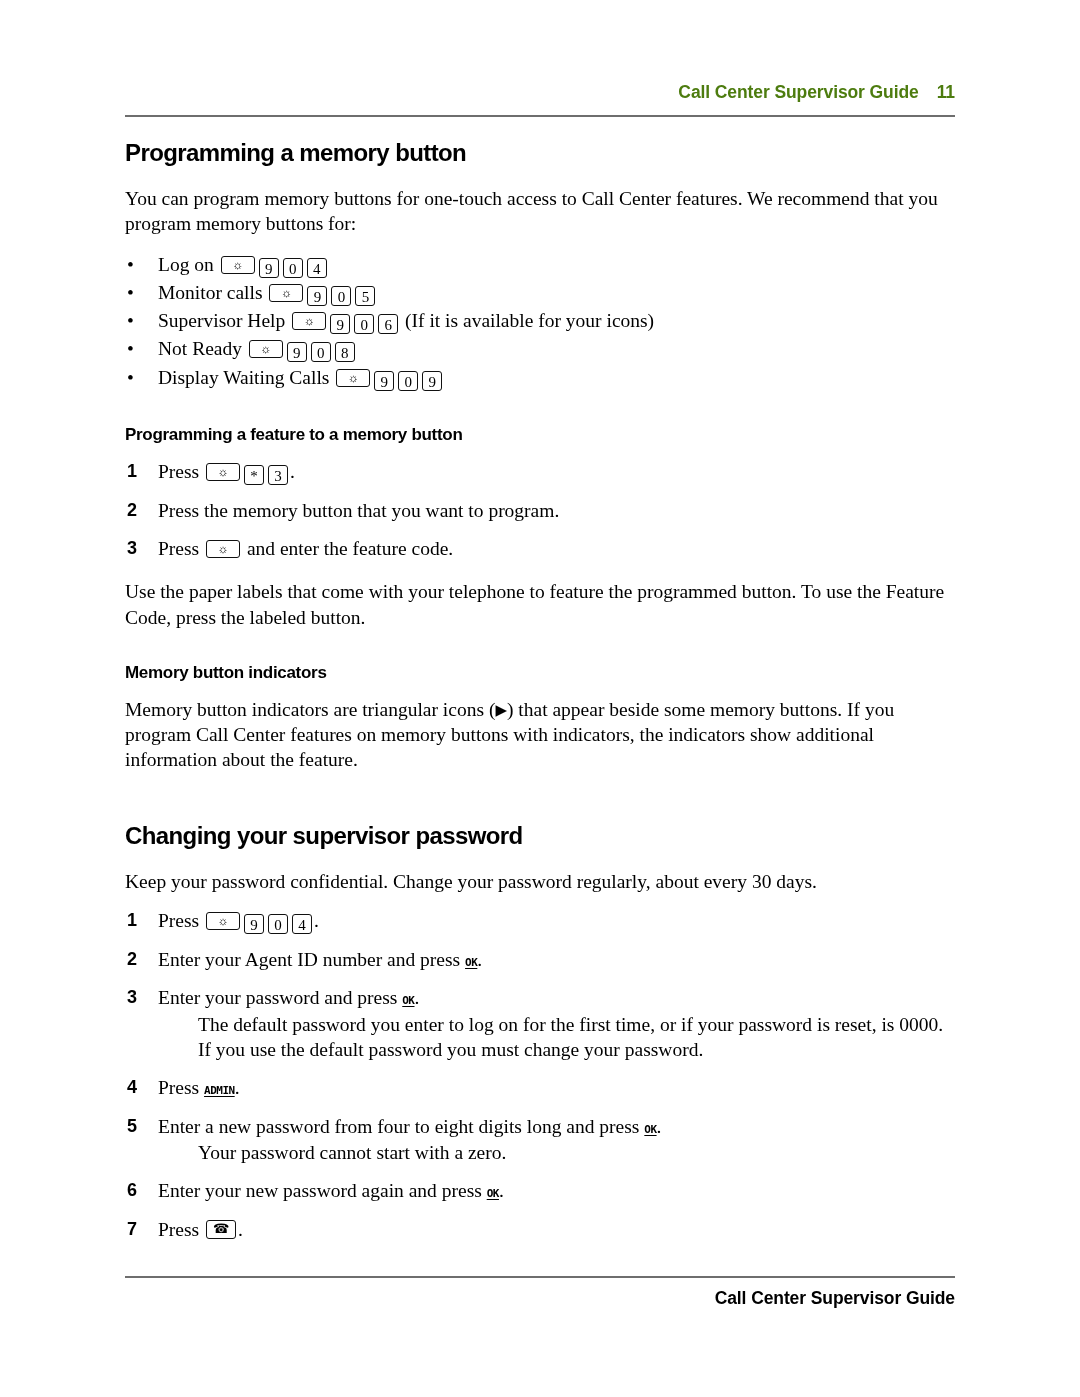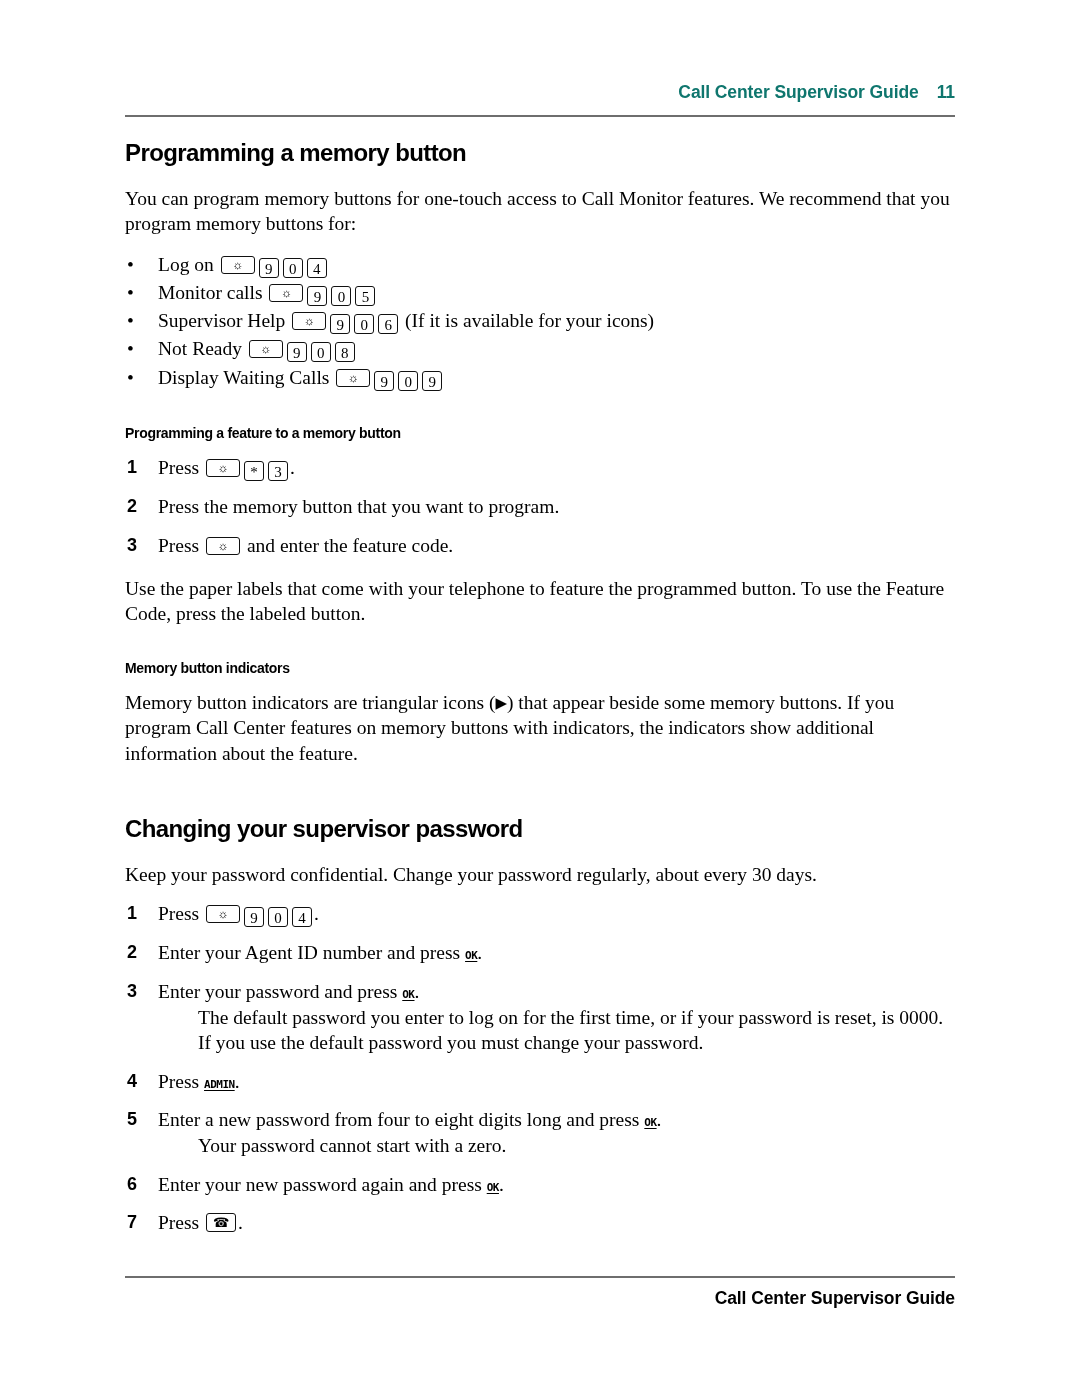--- a/index.html
+++ b/index.html
@@ -21,21 +21,21 @@
   .header {
     position: absolute;
     left: 125px;
     top: 82px;
     width: 830px;
     text-align: right;
     font-family: "Liberation Sans", "DejaVu Sans", sans-serif;
     font-size: 17.5px;
     font-weight: bold;
     letter-spacing: -0.1px;
-    color: #0f766e;
+    color: #4d7c0f;
     white-space: nowrap;
   }
   .header .pgnum {
     display: inline-block;
     margin-left: 18px;
     font-weight: bold;
   }
   .rule {
     position: absolute;
     left: 125px;
@@ -73,21 +73,21 @@
     font-size: 24px;
     font-weight: bold;
     letter-spacing: -0.6px;
     margin: 0 0 20px 0;
     line-height: 1.08;
   }
   h1.doc-h1.second { margin-top: 50px; }
 
   h2.doc-h2 {
     font-family: "Liberation Sans", "DejaVu Sans", sans-serif;
-    font-size: 14px;
+    font-size: 17px;
     font-weight: bold;
     letter-spacing: -0.3px;
     margin: 34px 0 14px 0;
     line-height: 1.1;
   }
 
   p.body {
     font-size: 19.5px;
     line-height: 1.30;
     margin: 0 0 14px 0;
@@ -212,21 +212,21 @@
 
   <div class="header">
     <span>Call Center Supervisor Guide</span><span class="pgnum">11</span>
   </div>
   <div class="rule top"></div>
 
   <div class="content">
 
     <h1 class="doc-h1">Programming a memory button</h1>
 
-    <p class="body">You can program memory buttons for one-touch access to Call Monitor features. We recommend that you program memory buttons for:</p>
+    <p class="body">You can program memory buttons for one-touch access to Call Center features. We recommend that you program memory buttons for:</p>
 
     <ul class="bullets">
       <li>
         <span class="bullet-dot">•</span>
         <span>Log on</span>
         <span class="key feature"><span class="glyph">☼</span></span><span class="key digit">9</span><span class="key digit">0</span><span class="key digit">4</span>
       </li>
       <li>
         <span class="bullet-dot">•</span>
         <span>Monitor calls</span>

